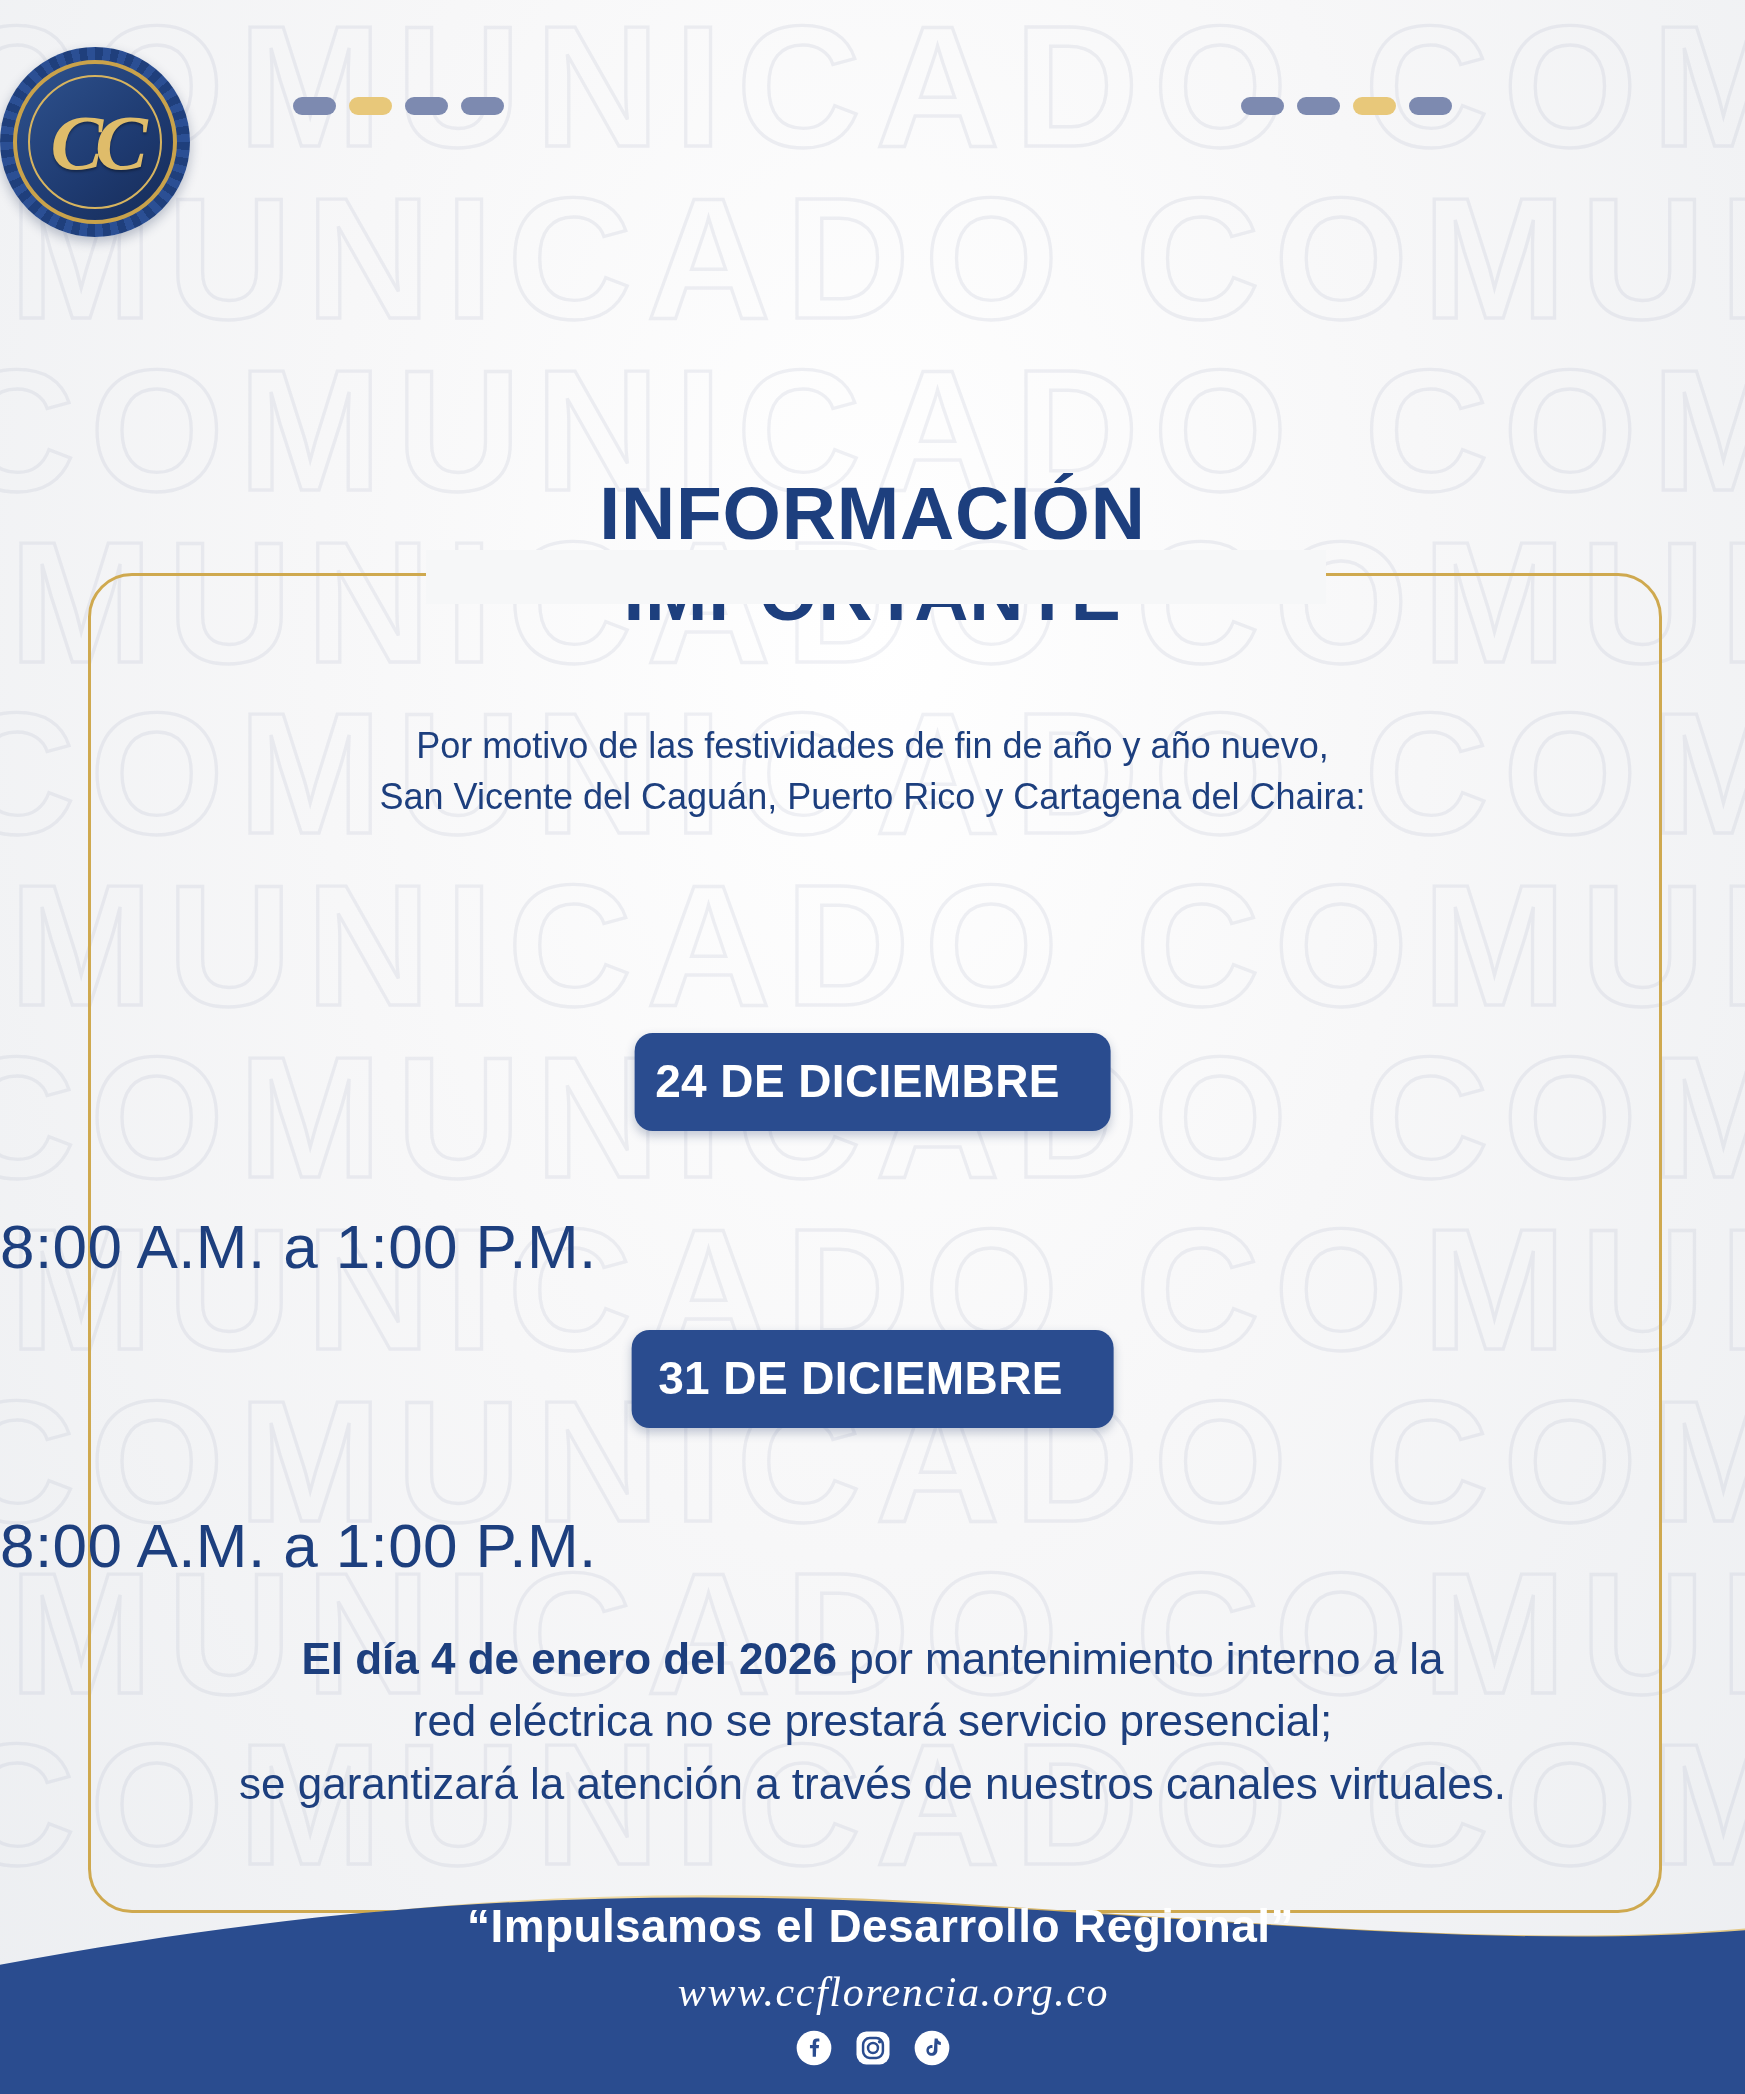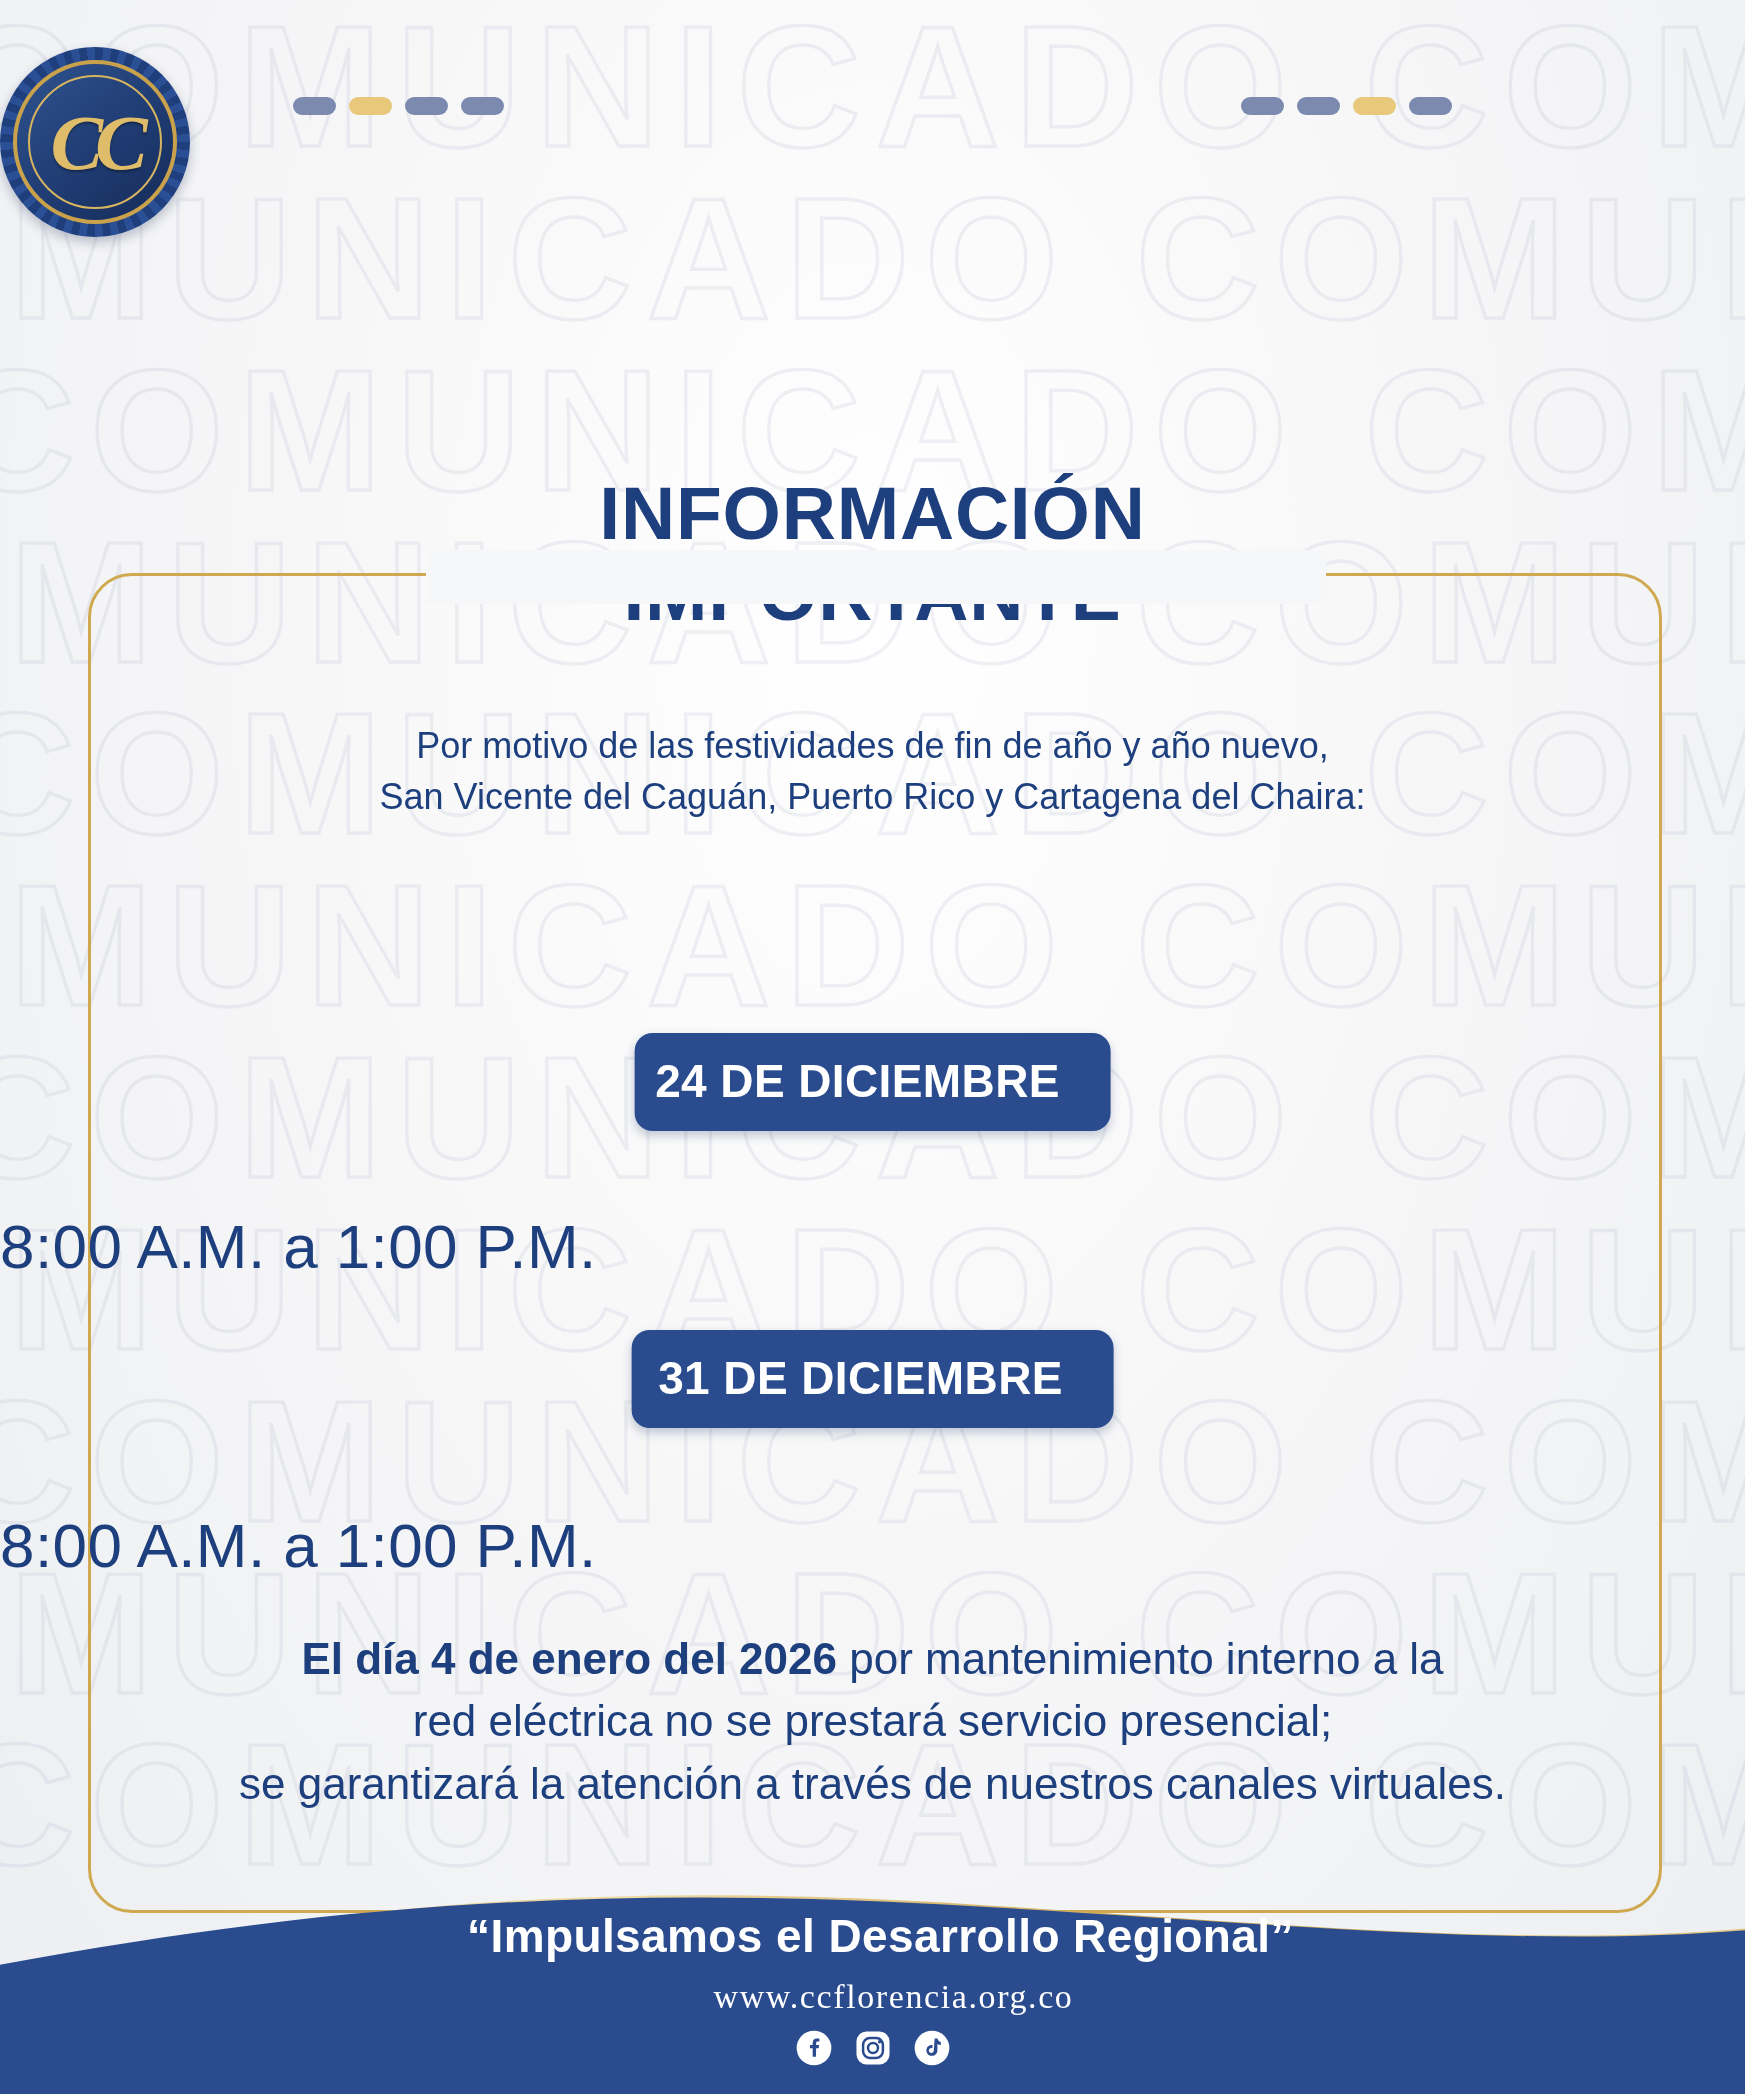--- a/index.html
+++ b/index.html
@@ -244,21 +244,22 @@
   }
   .footer-slogan {
     font-size: 46px;
     font-weight: 700;
     letter-spacing: 0.4px;
     margin-left: 16px;
   }
   .footer-url {
     margin-top: 14.7px;
     font-family: "Liberation Serif", serif;
-    font-size: 34px;
+    font-style: italic;
+    font-size: 42px;
     letter-spacing: 1.6px;
     margin-left: 42px;
   }
   .socials {
     margin-top: 13px;
     display: flex;
     gap: 21px;
     justify-content: center;
     align-items: center;
   }

